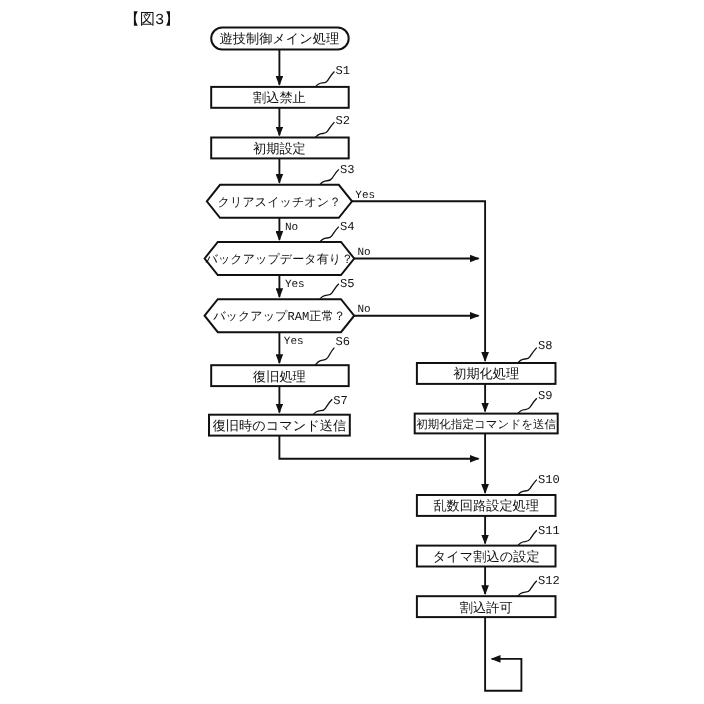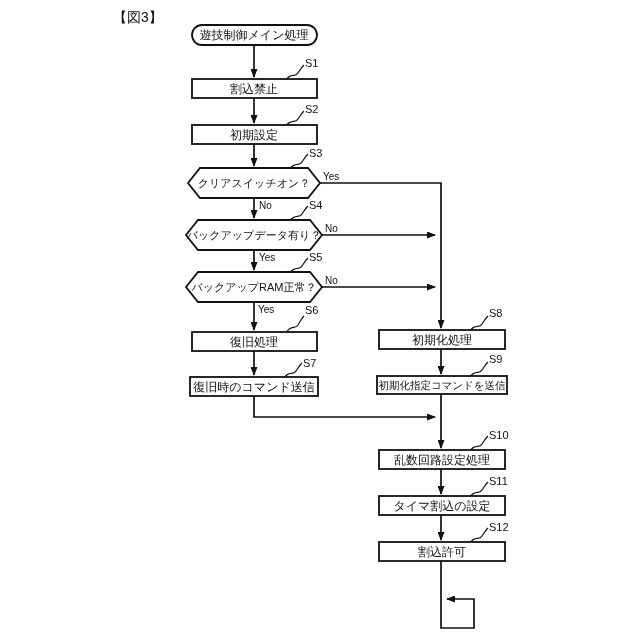--- a/index.html
+++ b/index.html
@@ -1,17 +1,17 @@
 <!DOCTYPE html>
 <html><head>
 <meta charset="utf-8">
 <style>
   html,body{margin:0;padding:0;background:#ffffff;}
   .stage{position:relative;width:640px;height:640px;background:#ffffff;overflow:hidden;
-         font-family:Liberation Sans, sans-serif;}
+         font-family:Liberation Mono, monospace;}
   svg{position:absolute;left:0;top:0;}
   .shape{fill:#ffffff;stroke:#111111;stroke-width:1.8;}
   .conn{fill:none;stroke:#111111;stroke-width:1.7;}
   .leader{fill:none;stroke:#111111;stroke-width:1.2;}
   text{fill:#111111;}
   .node-text{font-size:12px;text-anchor:middle;}
   .node-text-sm{font-size:11px;text-anchor:middle;}
   .node-text-xs{font-size:10.5px;text-anchor:middle;}
   .step-label{font-size:11px;text-anchor:start;}
   .branch-label{font-size:10px;text-anchor:start;}

